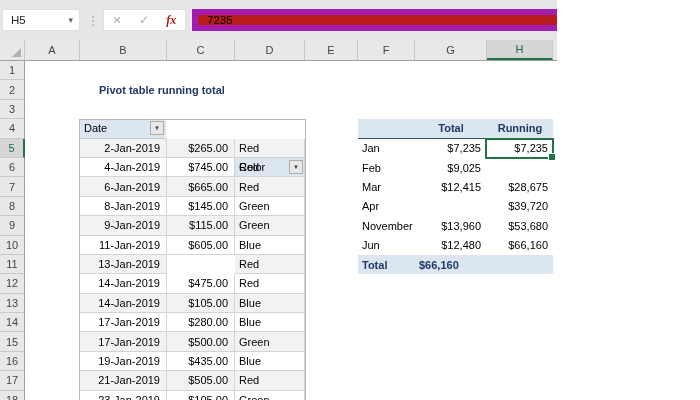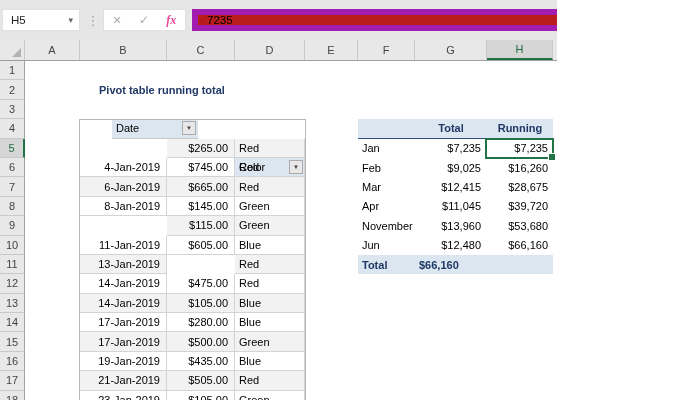--- a/index.html
+++ b/index.html
@@ -11,21 +11,21 @@
            border:1px solid #e0e0e0;box-sizing:border-box;display:flex;align-items:center;}
   .namebox .nbval{padding-left:8px;flex:1;font-size:11.5px;color:#222;}
   .namebox .caret{color:#666;font-size:9px;padding-right:6px;}
   .dots{position:absolute;left:86px;top:9px;width:14px;height:22px;color:#a0a0a0;
         font-size:13px;display:flex;align-items:center;justify-content:center;}
   .fxgroup{position:absolute;left:103px;top:9px;width:83px;height:22px;background:#fff;
            border:1px solid #e0e0e0;box-sizing:border-box;display:flex;align-items:center;
            justify-content:space-around;}
   .fxgroup .xic{color:#ababab;font-size:11px;}
   .fxgroup .ckic{color:#ababab;font-size:12px;}
-  .fxgroup .fxic{color:#ec4899;font-size:12px;font-family:"Liberation Serif","DejaVu Serif",serif;
+  .fxgroup .fxic{color:#b91c1c;font-size:12px;font-family:"Liberation Serif","DejaVu Serif",serif;
                  font-style:italic;font-weight:bold;}
   .finput{position:absolute;left:192px;top:9px;width:512px;height:22px;background:#b91c1c;
           border:6px solid #a21caf;box-sizing:border-box;display:flex;align-items:center;
           padding-left:9px;font-size:11.5px;color:#000;}
   
   .colhdrs{position:absolute;left:0;top:40px;width:700px;height:21px;background:#e8e8e8;
            border-bottom:1px solid #9f9f9f;box-sizing:border-box;}
   .ch{position:absolute;top:0;height:20px;box-sizing:border-box;border-right:1px solid #c9c9c9;
       display:flex;align-items:center;justify-content:center;color:#444;}
   .ch.sel{background:#d6d6d6;border-bottom:2px solid #217346;color:#1e6b41;}
@@ -42,21 +42,21 @@
   .r{position:relative;height:19.4px;}
   .rh{position:absolute;left:0;top:0;width:25px;height:100%;background:#e8e8e8;
       border-right:1px solid #9f9f9f;border-bottom:1px solid #c9c9c9;box-sizing:border-box;
       display:flex;align-items:center;justify-content:center;color:#444;}
   .rh.sel{background:#d6d6d6;border-right:2px solid #217346;color:#1e6b41;}
   .c{position:absolute;top:0;height:100%;box-sizing:border-box;display:flex;align-items:center;overflow:hidden;}
   .ar{justify-content:flex-end;}
   .title{font-weight:bold;color:#1f3864;}
   
   .thead{background:#dce6f1;border-bottom:1px solid #c9c9c9;padding-left:4px;position:relative;}
-  .thead.sep{border-right:1px solid #fff;margin-left:32px;}
+  .thead.sep{border-right:1px solid #fff;}
   .filterbtn{position:absolute;right:2px;top:2px;width:14px;height:14px;background:#e8e8e8;
              border:1px solid #ababab;box-sizing:border-box;display:flex;align-items:center;
              justify-content:center;font-size:6px;color:#404040;}
   .tcell{border-right:1px solid #d4d4d4;border-bottom:1px solid #d4d4d4;}
   .banded{background:#f2f2f2;}
   .pr4{padding-right:5px;}.pr6{padding-right:6px;}.pl3{padding-left:4px;}
   
   .phead{background:#dce6f1;border-bottom:1px solid #33507d;font-weight:bold;color:#1f3864;
          justify-content:center;}
   .pheadblank{background:#dce6f1;border-bottom:1px solid #33507d;}
@@ -131,59 +131,59 @@
         <span>Color</span>
         <span class="filterbtn">▼</span>
       </div>
       <div class="c colF pheadblank"></div>
       <div class="c colG phead">Total</div>
       <div class="c colH phead">Running</div>
     </div>
 
     <div class="r">
       <div class="rh sel">5</div>
+      <div class="c colB tcell banded ar pr6">2-Jan-2019</div>
       <div class="c colC tcell banded ar pr6">$265.00</div>
       <div class="c colD tcell banded pl3">Red</div>
       <div class="c colF pl3">Jan</div>
       <div class="c colG ar pr6">$7,235</div>
       <div class="c colH ar pr4">$7,235</div>
     </div>
 
     <div class="r">
       <div class="rh">6</div>
       <div class="c colB tcell ar pr6">4-Jan-2019</div>
       <div class="c colC tcell ar pr6">$745.00</div>
       <div class="c colD tcell pl3">Red</div>
       <div class="c colF pl3">Feb</div>
       <div class="c colG ar pr6">$9,025</div>
-      <div class="c colH ar pr4">$16,260</div>
     </div>
 
     <div class="r">
       <div class="rh">7</div>
       <div class="c colB tcell banded ar pr6">6-Jan-2019</div>
       <div class="c colC tcell banded ar pr6">$665.00</div>
       <div class="c colD tcell banded pl3">Red</div>
       <div class="c colF pl3">Mar</div>
       <div class="c colG ar pr6">$12,415</div>
       <div class="c colH ar pr4">$28,675</div>
     </div>
 
     <div class="r">
       <div class="rh">8</div>
       <div class="c colB tcell ar pr6">8-Jan-2019</div>
       <div class="c colC tcell ar pr6">$145.00</div>
       <div class="c colD tcell pl3">Green</div>
       <div class="c colF pl3">Apr</div>
-      <div class="c colG ar pr6">$11,045</div>
       <div class="c colH ar pr4">$39,720</div>
     </div>
 
     <div class="r">
       <div class="rh">9</div>
+      <div class="c colB tcell banded ar pr6">9-Jan-2019</div>
       <div class="c colC tcell banded ar pr6">$115.00</div>
       <div class="c colD tcell banded pl3">Green</div>
       <div class="c colF pl3">November</div>
       <div class="c colG ar pr6">$13,960</div>
       <div class="c colH ar pr4">$53,680</div>
     </div>
 
     <div class="r">
       <div class="rh">10</div>
       <div class="c colB tcell ar pr6">11-Jan-2019</div>

